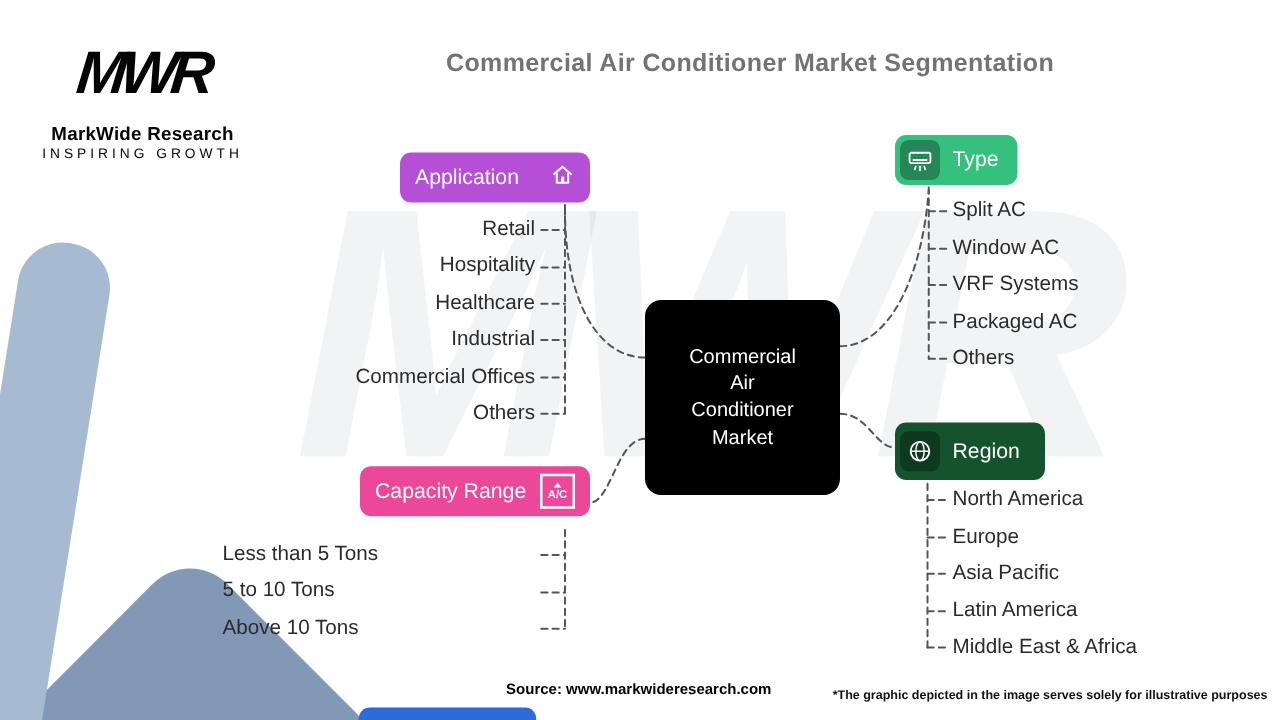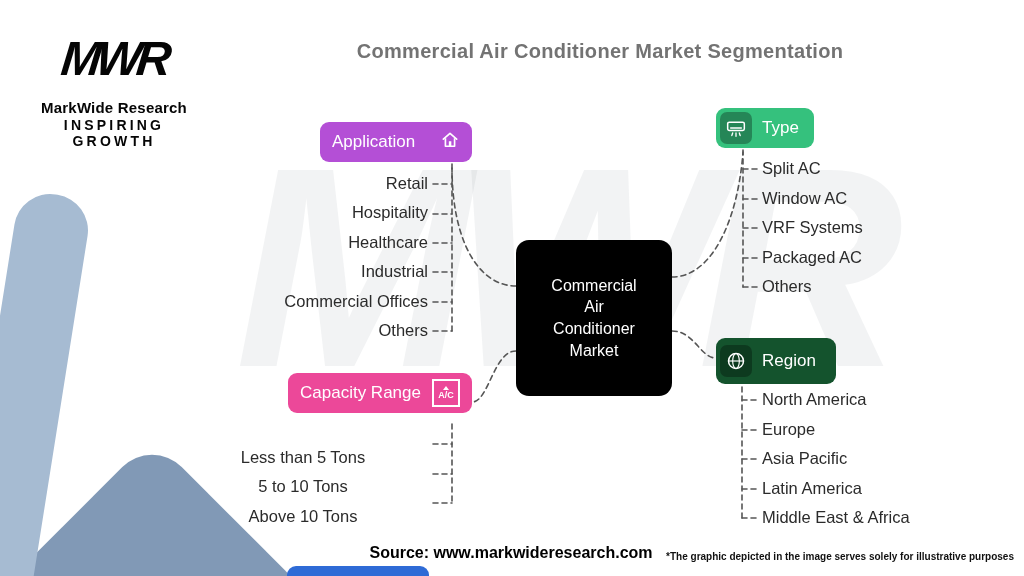--- a/index.html
+++ b/index.html
@@ -17,21 +17,21 @@
     font-size:285px;line-height:1;font-weight:800;font-style:italic;
     letter-spacing:-22px;color:rgba(90,105,120,0.08);user-select:none;}
 
   
   .page-title{position:absolute;left:600px;top:40px;transform:translateX(-50%);
     white-space:nowrap;font-size:20px;font-weight:600;color:#737373;z-index:3;letter-spacing:.3px;}
   .logo{position:absolute;left:30px;top:36px;width:168px;text-align:center;z-index:3;color:#050505;}
   .logo-mark{font-size:48px;line-height:46px;font-weight:800;font-style:italic;
     letter-spacing:-5px;transform:skewX(-6deg);}
   .logo-name{font-size:15px;font-weight:700;margin-top:17px;letter-spacing:.2px;}
-  .logo-tagline{font-size:14px;font-weight:700;letter-spacing:3.2px;margin-top:1px;}
+  .logo-tagline{font-size:11px;font-weight:400;letter-spacing:3.2px;margin-top:1px;}
 
   
   .connectors{position:absolute;left:0;top:0;z-index:2;}
   .connectors path{fill:none;stroke:#555555;stroke-width:1.6;
     stroke-dasharray:5 4;stroke-linecap:round;}
 
   
   .node{position:absolute;display:flex;align-items:center;border-radius:9px;
     color:#fff;z-index:3;font-size:17px;}
   .node-label{white-space:nowrap;}
@@ -55,25 +55,25 @@
     line-height:1.35;white-space:pre-line;}
 
   
   .items{position:absolute;z-index:3;font-size:16.5px;color:#2b2b2b;}
   .items div{line-height:29.45px;white-space:nowrap;}
   .items-application{left:178px;top:169px;width:250px;text-align:right;}
   .items-type{left:762px;top:154px;width:220px;text-align:left;line-height:29.5px;}
   .items-type div{line-height:29.5px;}
   .items-region{left:762px;top:385px;width:230px;text-align:left;}
   .items-region div{line-height:29.5px;}
-  .items-capacity{left:178px;top:443px;width:250px;text-align:center;}
+  .items-capacity{left:178px;top:429px;width:250px;text-align:left;}
 
   
   .source{position:absolute;left:511px;top:544px;transform:translateX(-50%);
-    font-size:16px;font-weight:700;color:#000;z-index:3;white-space:nowrap;}
+    font-size:12px;font-weight:700;color:#000;z-index:3;white-space:nowrap;}
   .disclaimer{position:absolute;right:10px;top:551px;font-size:10px;font-weight:700;
     color:#111;z-index:3;white-space:nowrap;}
 </style>
 </head>
 <body>
 
 <div class="stage">
 
   <div class="watermark">MWR</div>
   <div class="decor-diamond"></div>

